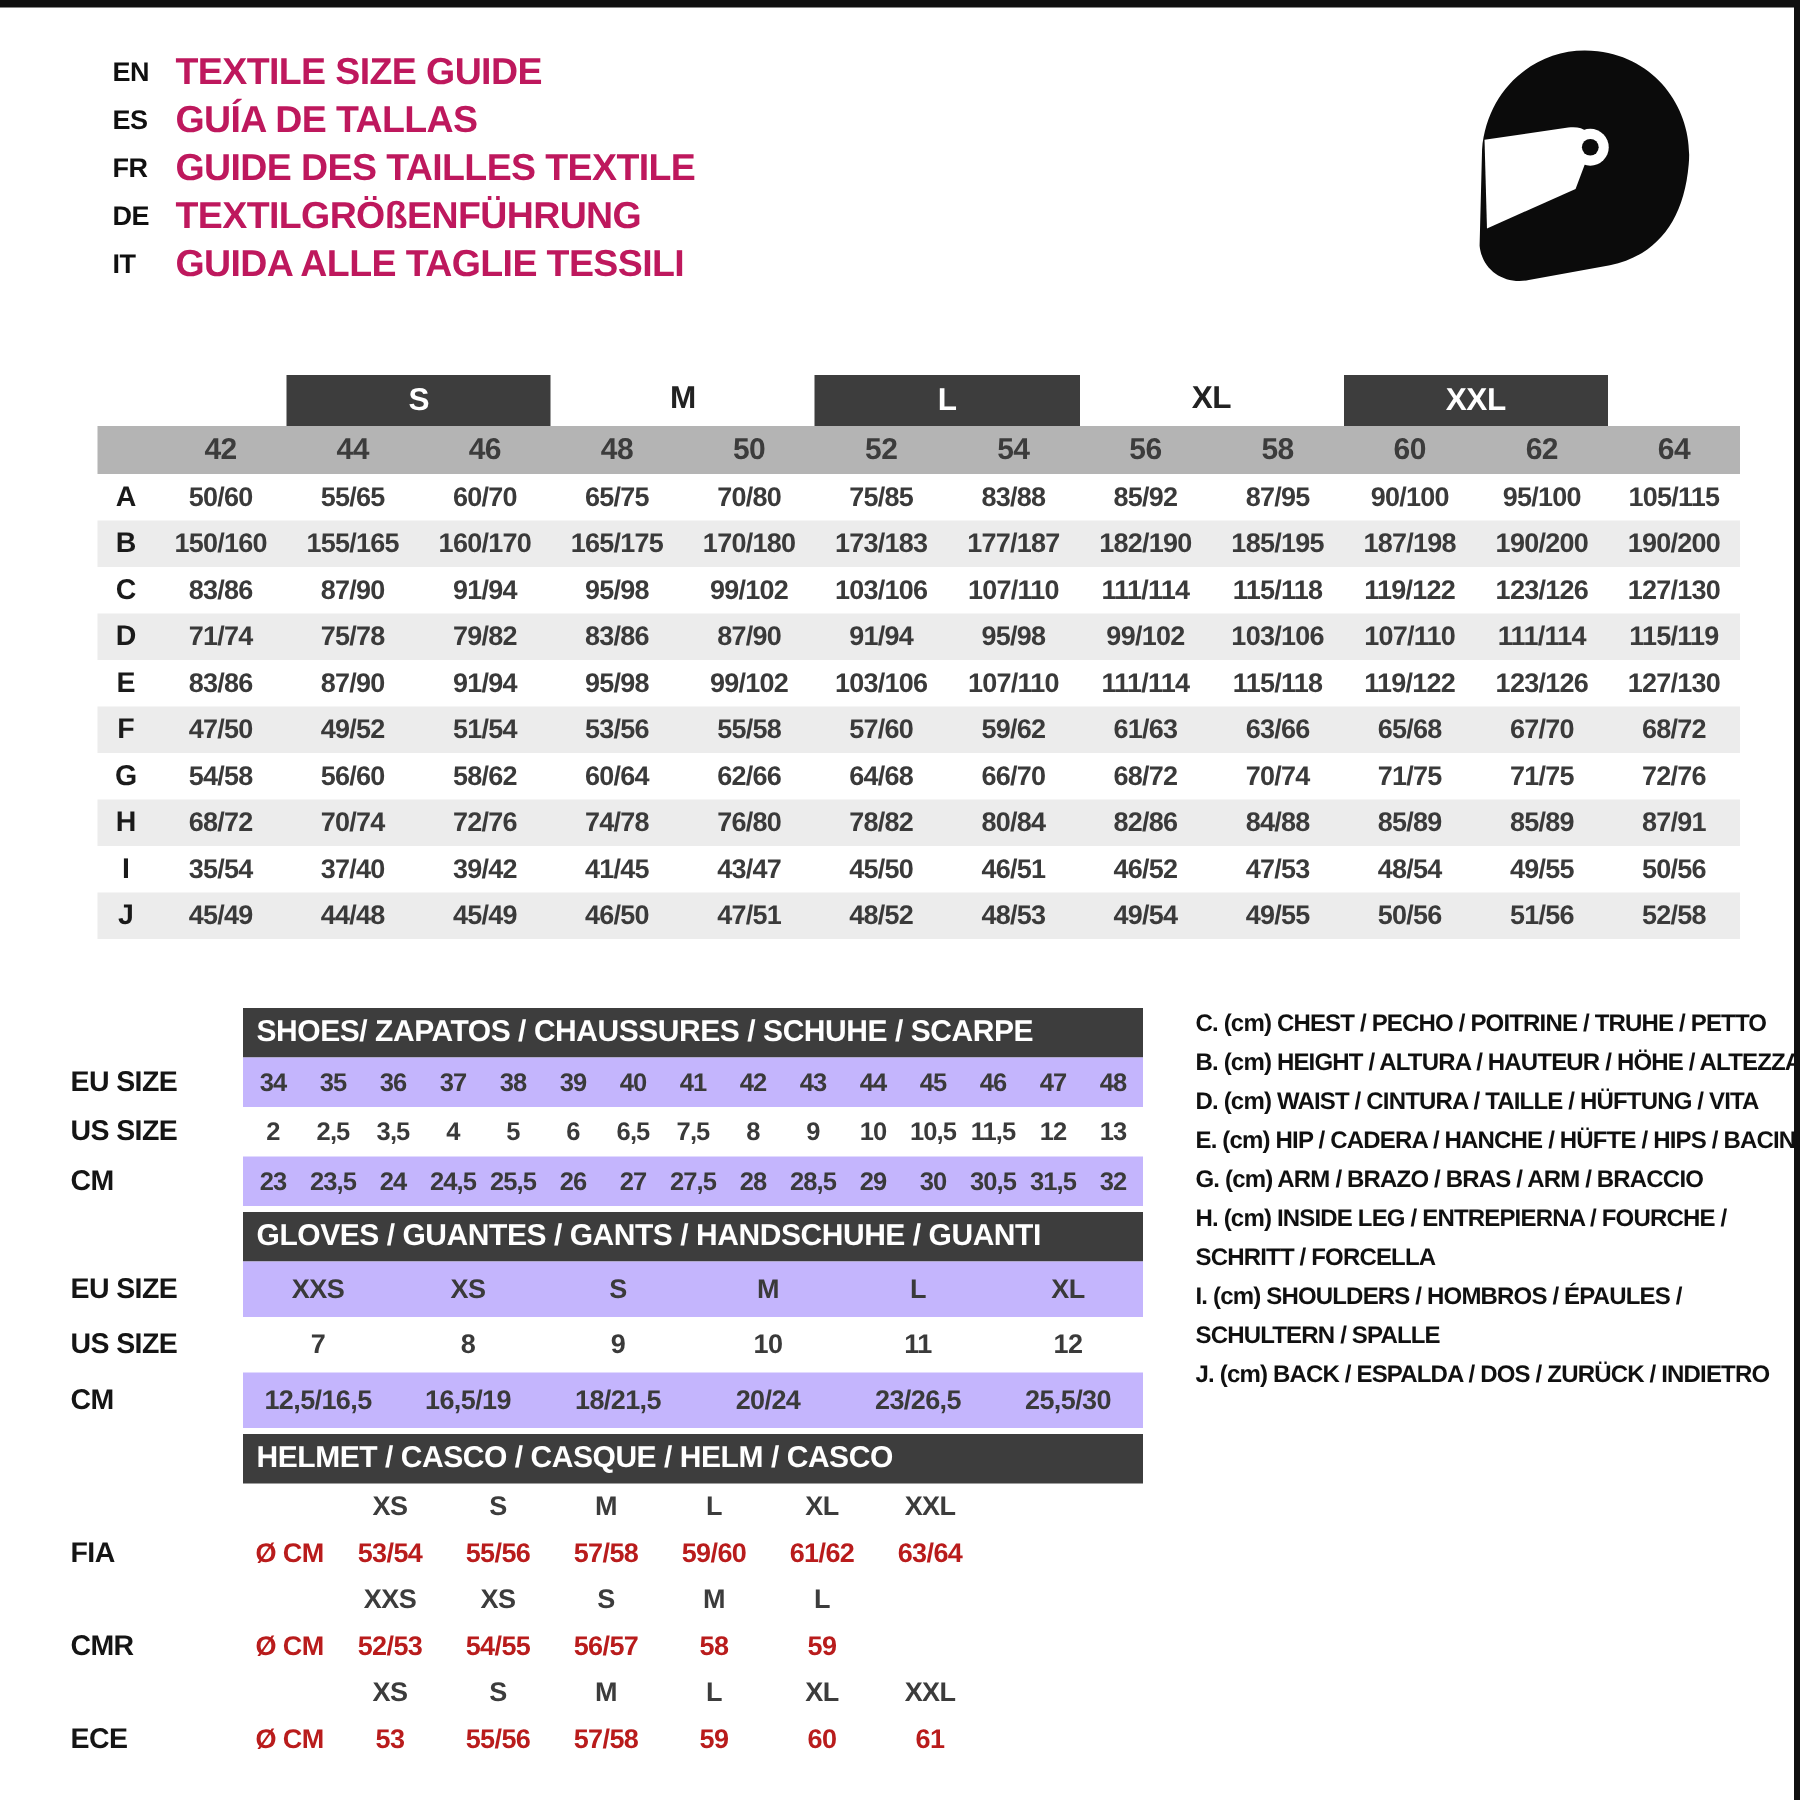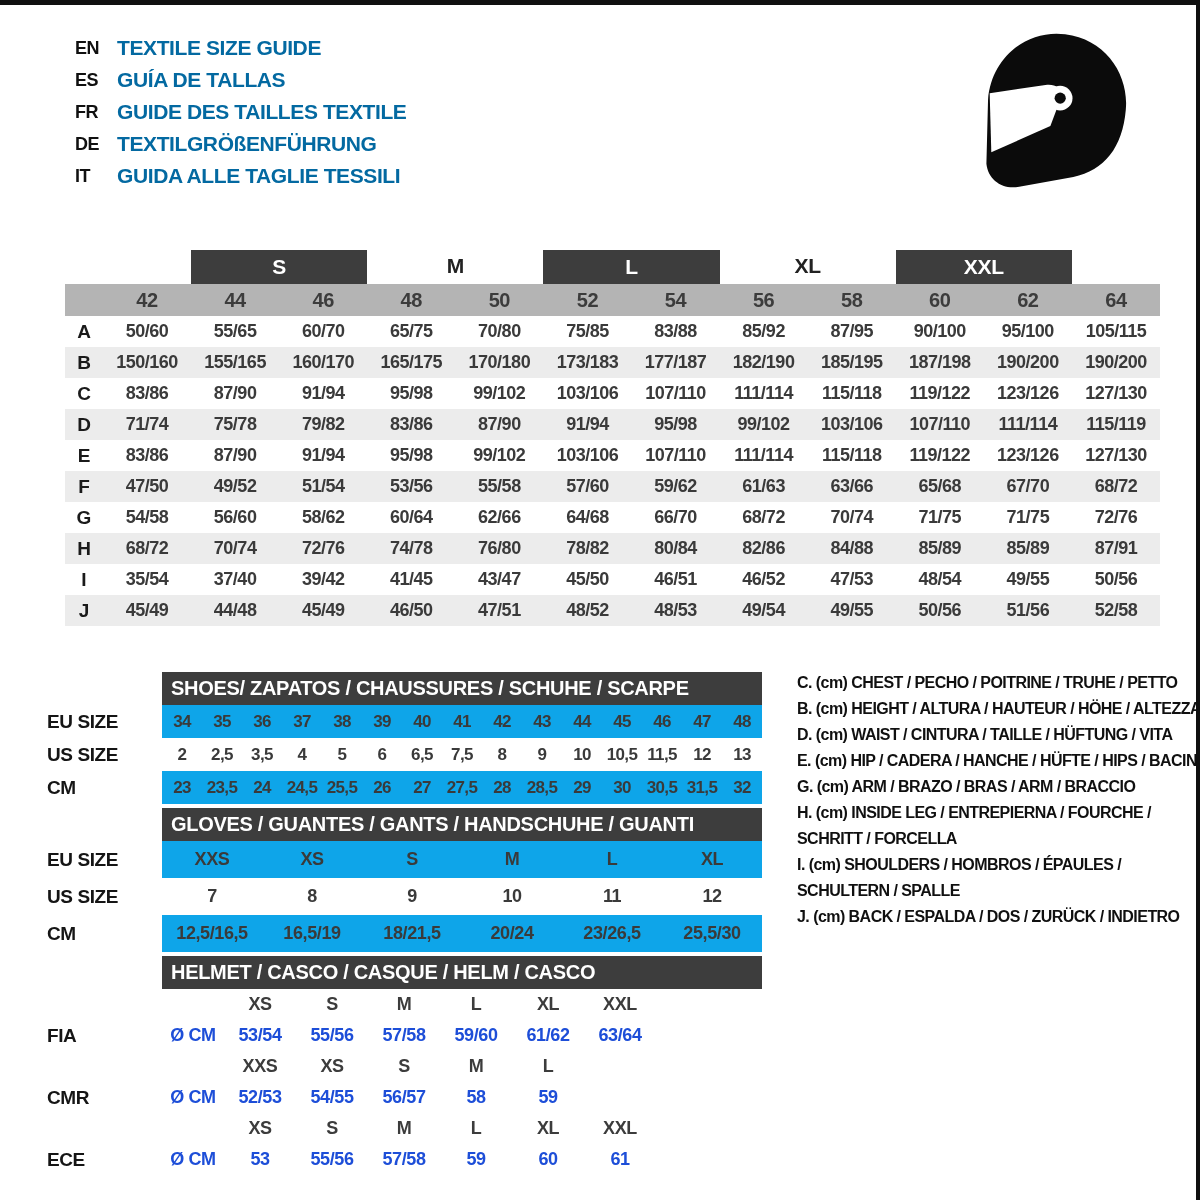--- a/index.html
+++ b/index.html
@@ -7,21 +7,21 @@
     position:relative;width:1200px;height:1200px;background:#ffffff;
     font-family:"Liberation Sans", sans-serif;color:#111;overflow:hidden;
   }
   .frame-top{position:absolute;top:0;left:0;width:1200px;height:5px;background:#101010;}
   .frame-right{position:absolute;top:0;right:0;width:4px;height:1200px;background:#101010;}
 
   
   .lang-block{position:absolute;left:75px;top:32px;}
   .lang-row{display:flex;gap:0;height:32px;align-items:center;}
   .lang-code{width:42px;font-size:18px;font-weight:700;letter-spacing:-0.4px;color:#101010;}
-  .lang-label{font-size:21px;font-weight:700;letter-spacing:-0.4px;color:#0369a1;white-space:nowrap;text-align:right;}
+  .lang-label{font-size:25px;font-weight:700;letter-spacing:-0.4px;color:#be185d;white-space:nowrap;text-align:right;}
 
   
   .helmet-icon{position:absolute;left:968px;top:26px;width:168px;height:164px;}
   .helmet-icon svg{width:100%;height:100%;}
 
   
   .textile{position:absolute;left:65px;top:248px;width:1095px;}
   .trow{display:grid;grid-template-columns:38px repeat(12,1fr);align-items:stretch;}
   .t-band-row{height:36px;}
   .t-band{display:flex;align-items:center;justify-content:center;
@@ -47,29 +47,29 @@
   .gloves-grid{grid-template-columns:115px repeat(6,1fr);}
   .title-row{height:33px;}
   .title-bar{grid-column:2 / -1;background:#3d3d3d;color:#fff;display:flex;align-items:center;
     padding-left:9px;font-size:20px;font-weight:700;letter-spacing:-0.3px;white-space:nowrap;}
   .row-label{display:flex;align-items:center;font-size:19px;font-weight:700;
     letter-spacing:-0.4px;color:#151515;}
   .s-cell{display:flex;align-items:center;justify-content:center;font-weight:700;
     color:#3a3a3a;white-space:nowrap;}
   .shoes-grid .s-cell{font-size:17px;letter-spacing:-0.6px;}
   .gloves-grid .s-cell{font-size:18px;letter-spacing:-0.4px;}
-  .srow .gray{background:#0ea5e9;}
+  .srow .gray{background:#c4b5fd;}
   .shoes-block .srow,.gloves-block .srow{height:33px;}
   .gloves-block .srow{height:37px;}
   .gloves-block .title-row{height:33px;}
 
   .h-grid{display:grid;grid-template-columns:115px 62px repeat(6,72px) 1fr;height:31px;align-items:stretch;}
   .helmet-block .title-row{display:grid;grid-template-columns:115px 1fr;height:33px;}
   .h-cell{display:flex;align-items:center;justify-content:center;font-size:18px;
-    font-weight:700;letter-spacing:-0.4px;color:#1d4ed8;white-space:nowrap;}
+    font-weight:700;letter-spacing:-0.4px;color:#b91c1c;white-space:nowrap;}
   .h-size{color:#3c3c3c;}
   .h-unit{justify-content:center;}
 
   
   .legend{position:absolute;left:797px;top:670px;width:400px;}
   .legend-line{font-size:16px;font-weight:700;letter-spacing:-0.55px;line-height:26px;
     color:#101010;white-space:nowrap;}
 </style>
 </head>
 <body>

